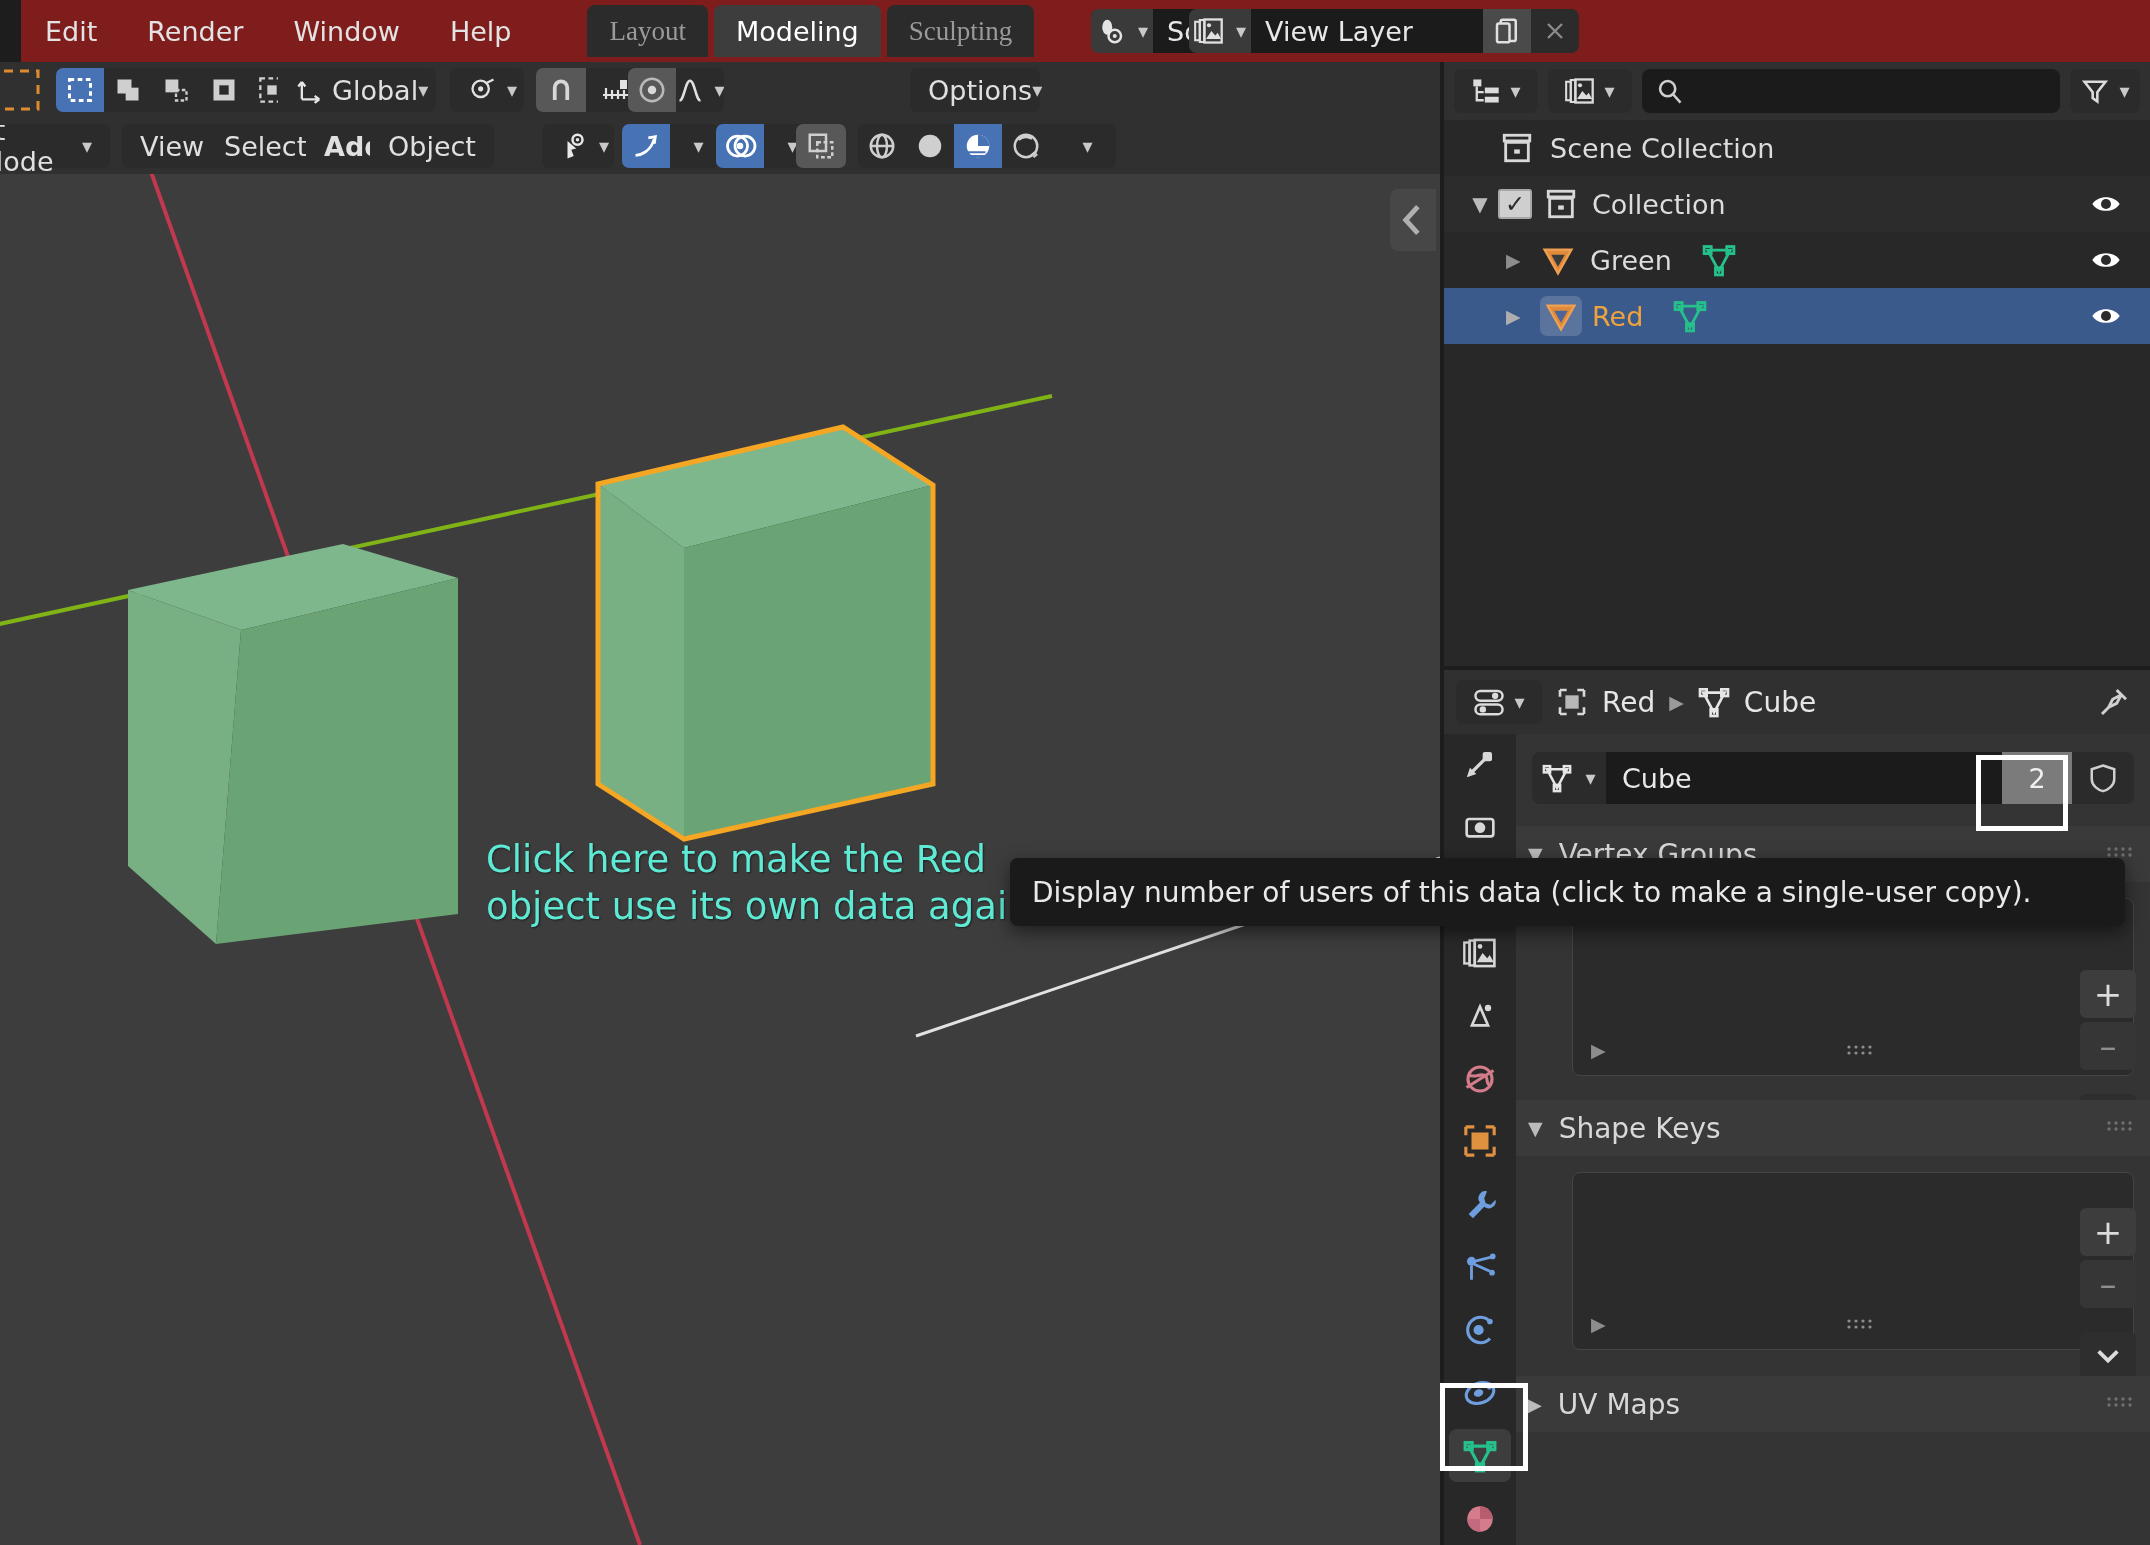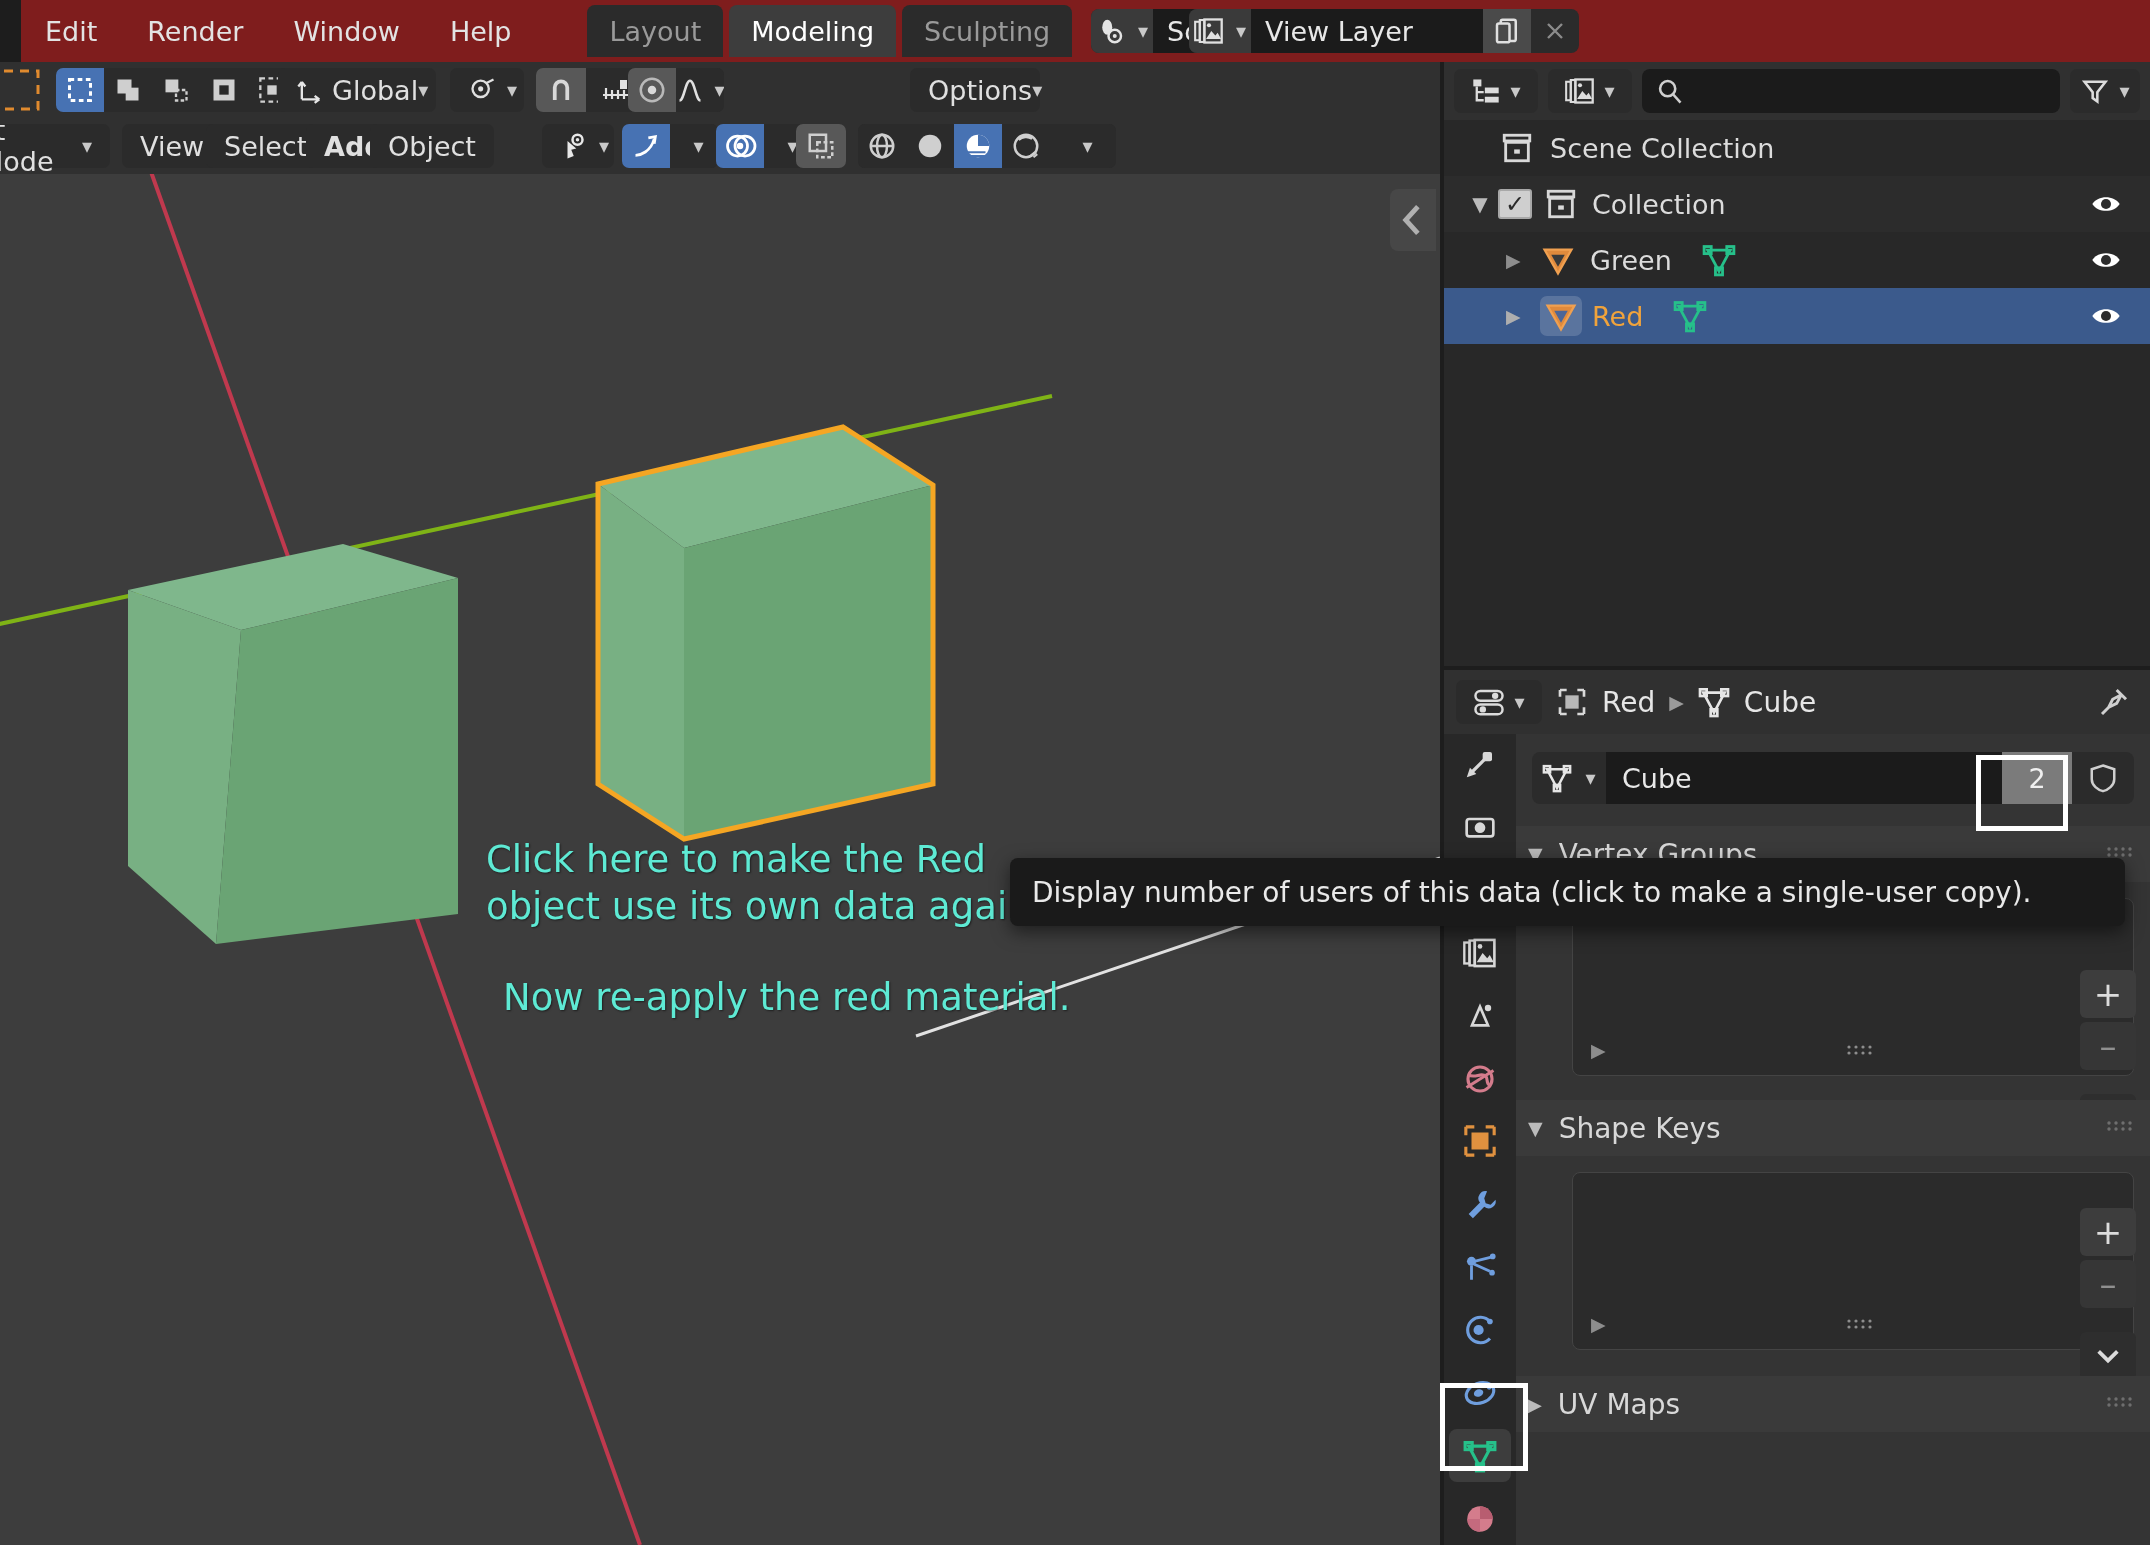--- a/index.html
+++ b/index.html
@@ -19,21 +19,21 @@
   .menu-item{
     padding:4px 16px; font-size:27px; color:#e3e3e3; border-radius:5px;
     line-height:1; white-space:nowrap;
   }
   #menus{ display:flex; align-items:center; gap:18px; margin-left:8px; }
   #wstabs{ display:flex; align-items:center; gap:6px; margin-left:60px; height:62px; }
   .wstab{
     padding:0 22px; height:52px; display:flex; align-items:center;
     border-radius:8px 8px 0 0; font-size:27px; color:#9a9a9a;
   }
-  .wstab.dim{ background:#2b2b2b; }
+  .wstab.dim{ background:#2b2b2b;font-family:Liberation Serif, serif; }
   .wstab.active{ background:#3d3d3d; color:#ffffff; }
 
   .idblock{
     display:flex; align-items:center; height:44px; border-radius:8px;
     background:#2b2b2b; overflow:hidden;
   }
   .idb-icon{
     width:62px; height:44px; background:#3a3a3a; display:flex; align-items:center;
     justify-content:center; gap:3px;
   }
@@ -447,21 +447,20 @@
       <polygon points="684,374 933,311 933,610 684,665" fill="#6aa474"></polygon>
       <polygon points="598,310 843,253 933,311 933,610 684,665 598,610" fill="none" stroke="#f5a623" stroke-width="5"></polygon>
     </g>
 
     <line x1="916" y1="862" x2="1440" y2="684" stroke="#e2e2e2" stroke-width="3"></line>
   </svg>
 
 
   <div class="anno abs" style="left:486px; top:662px;">Click here to make the Red
 object use its own data again.</div>
-  <div class="anno abs" style="left:503px; top:800px;">Now re-apply the red material.</div>
 
   <div class="abs" style="left:1390px; top:15px; width:46px; height:62px; background:#474747; border-radius:8px 0 0 8px; display:flex; align-items:center; justify-content:center;">
     <svg width="26" height="34" viewBox="0 0 20 28">
         <path d="M14 3 L4 14 L14 25" fill="none" stroke="#b0b0b0" stroke-width="4"></path>
       </svg>
   </div>
 </div>
 
 <div id="outliner" class="abs">
   <div id="ol-header">

